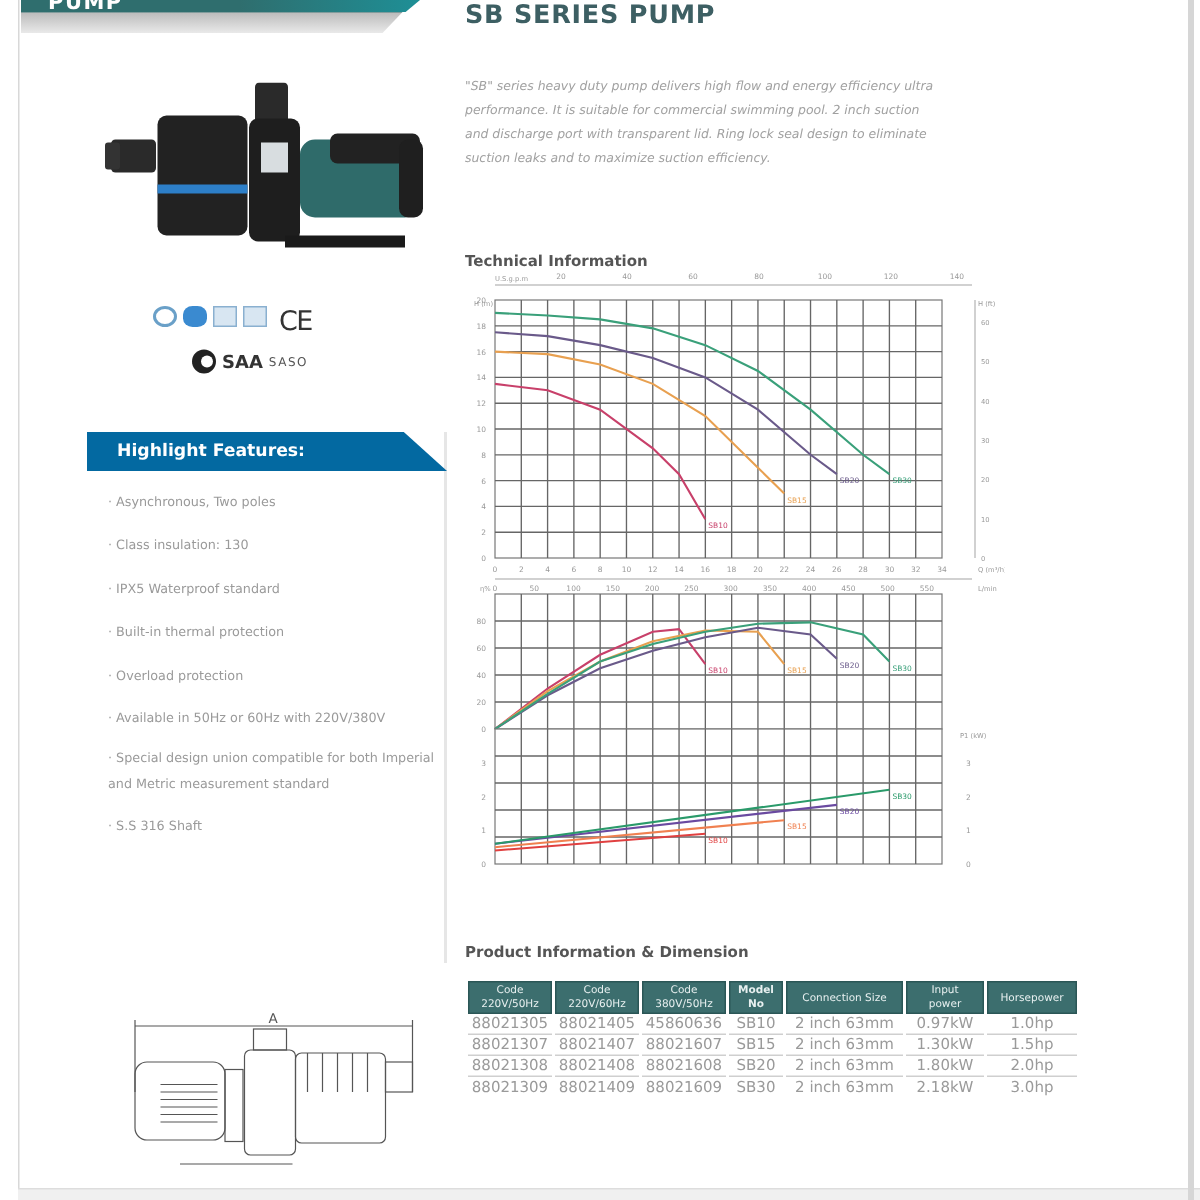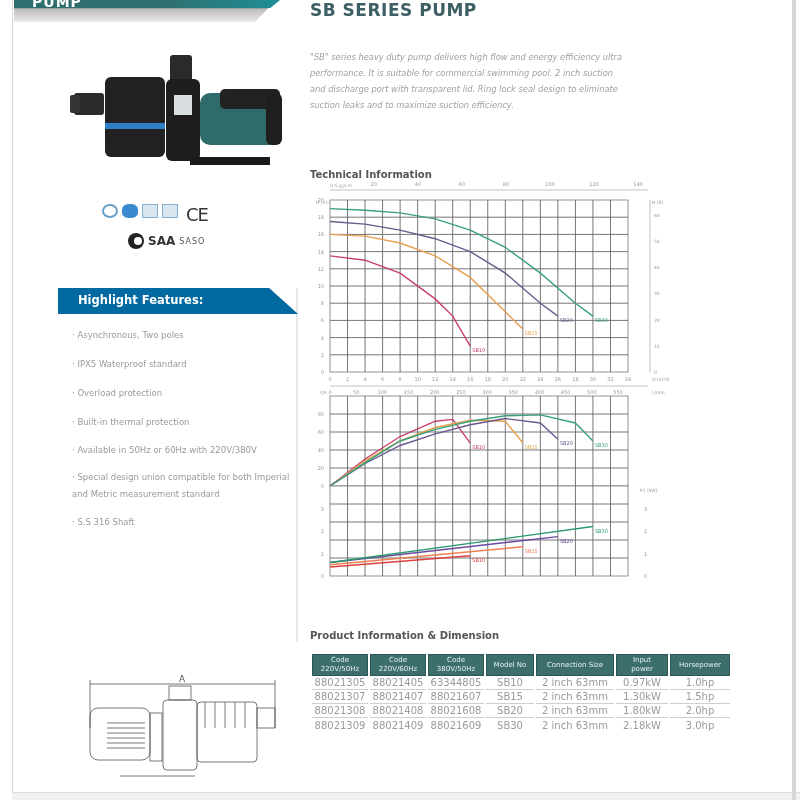--- a/index.html
+++ b/index.html
@@ -80,23 +80,24 @@
 <div class="cert-row2">
   <span class="saa-c"></span>
   <span class="saa-text">SAA</span>
   <span class="saso-text">SASO</span>
 </div>
 
 <div class="features-box">
   <div class="features-header">Highlight Features:</div>
   <ul class="features-list">
     <li>· Asynchronous, Two poles</li>
+    <li>· Class insulation: 130</li>
     <li>· IPX5 Waterproof standard</li>
+    <li>· Built-in thermal protection</li>
     <li>· Overload protection</li>
-    <li>· Built-in thermal protection</li>
     <li class="multi">· Available in 50Hz or 60Hz with 220V/380V</li>
     <li class="multi">· Special design union compatible for both Imperial and Metric measurement standard</li>
     <li>· S.S 316 Shaft</li>
   </ul>
 </div>
 
 <svg class="dim-drawing" viewBox="0 0 200 125" width="200" height="125" fill="none" stroke="#555" stroke-width="0.8">
   <line x1="5" y1="16" x2="190" y2="16"></line>
   <line x1="5" y1="12" x2="5" y2="60"></line>
   <line x1="190" y1="12" x2="190" y2="60"></line>
@@ -307,31 +308,31 @@
   </svg>
 
 <div class="section-title" style="top:630px;text-align:center;">Product Information &amp; Dimension</div>
 
 <table class="prod-table">
   <thead>
     <tr id="thead-row">
         <th style="width: 56px;">Code<br>220V/50Hz</th>
         <th style="width: 56px;">Code<br>220V/60Hz</th>
         <th style="width: 56px;">Code<br>380V/50Hz</th>
-        <th style="width: 48px;">Model No</th>
+        <th style="width: 36px; font-weight: bold;">Model No</th>
         <th style="width: 78px; margin-left: 48px;">Connection Size</th>
         <th style="width: 52px;">Input<br>power</th>
         <th style="width: 60px;">Horsepower</th>
       </tr>
   </thead>
   <tbody id="tbody">
       <tr>
         <td>88021305</td>
         <td>88021405</td>
-        <td>63344805</td>
+        <td>45860636</td>
         <td>SB10</td>
         <td>2 inch   63mm</td>
         <td>0.97kW</td>
         <td>1.0hp</td>
       </tr>
       <tr>
         <td>88021307</td>
         <td>88021407</td>
         <td>88021607</td>
         <td>SB15</td>

